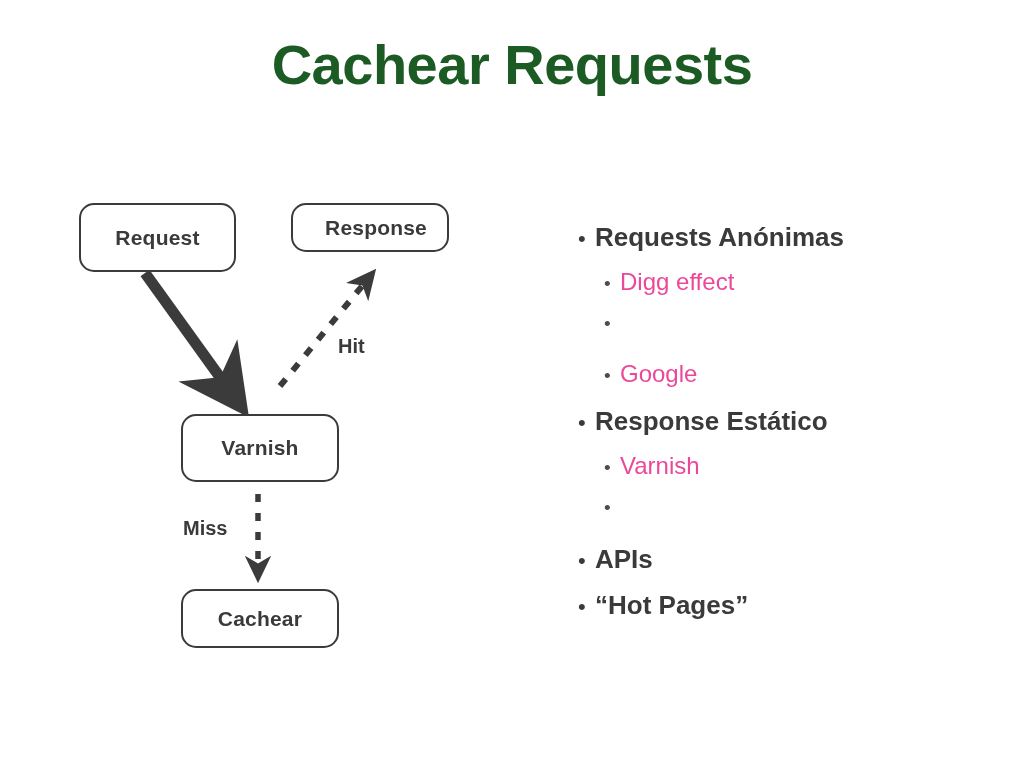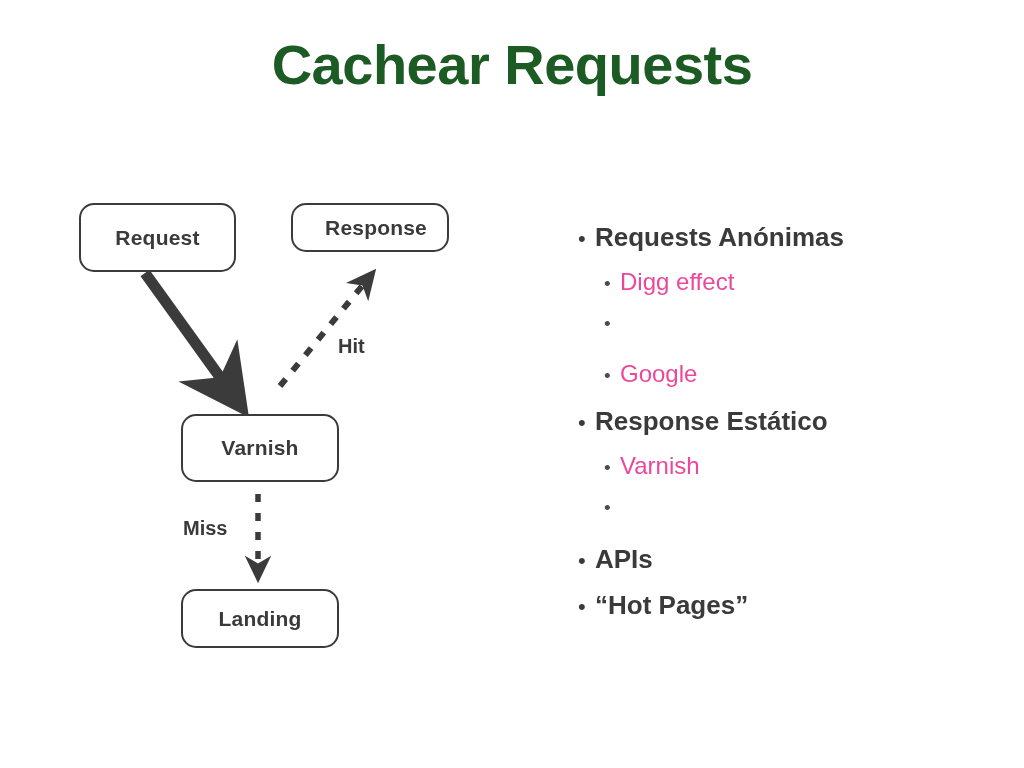--- a/index.html
+++ b/index.html
@@ -160,21 +160,21 @@
 
       <line x1="218" y1="314" x2="218" y2="390" stroke="#3b3b3b" stroke-width="5.5" stroke-dasharray="8,11" stroke-linecap="butt" marker-end="url(#thinHead)"></line>
     </svg>
 
     <div class="node-box" id="node-request">Request</div>
 
     <div class="node-box" id="node-response">Response</div>
 
     <div class="node-box" id="node-varnish">Varnish</div>
 
-    <div class="node-box" id="node-server">Landing</div>
+    <div class="node-box" id="node-server">Cachear</div>
 
     <div class="edge-label" id="label-hit">Hit</div>
 
     <div class="edge-label" id="label-miss">Miss</div>
   </div>
 
   <div class="bullets" id="bullet-list">
       <div class="bullet-row level-1">
         <span class="dot">•</span>
         <span class="txt">Requests Anónimas</span>

